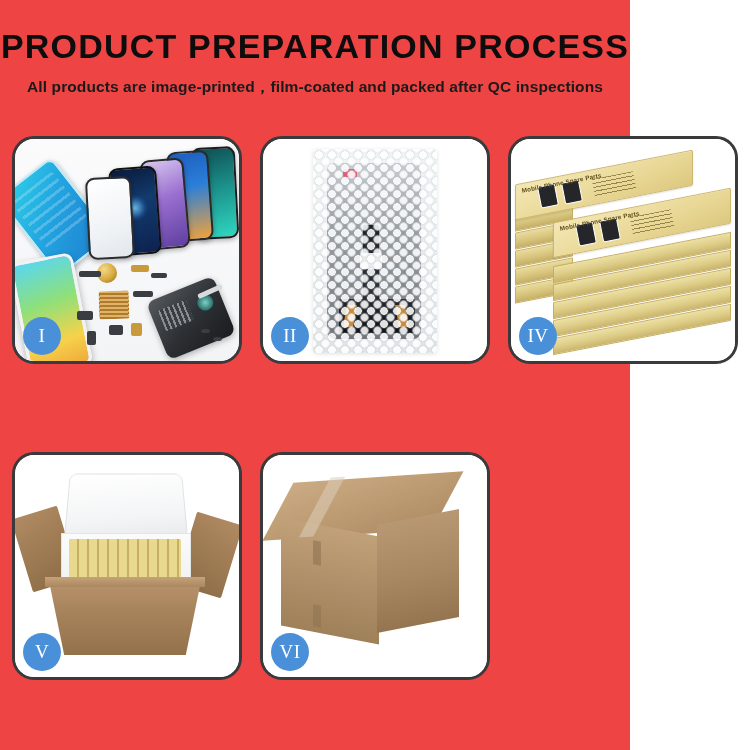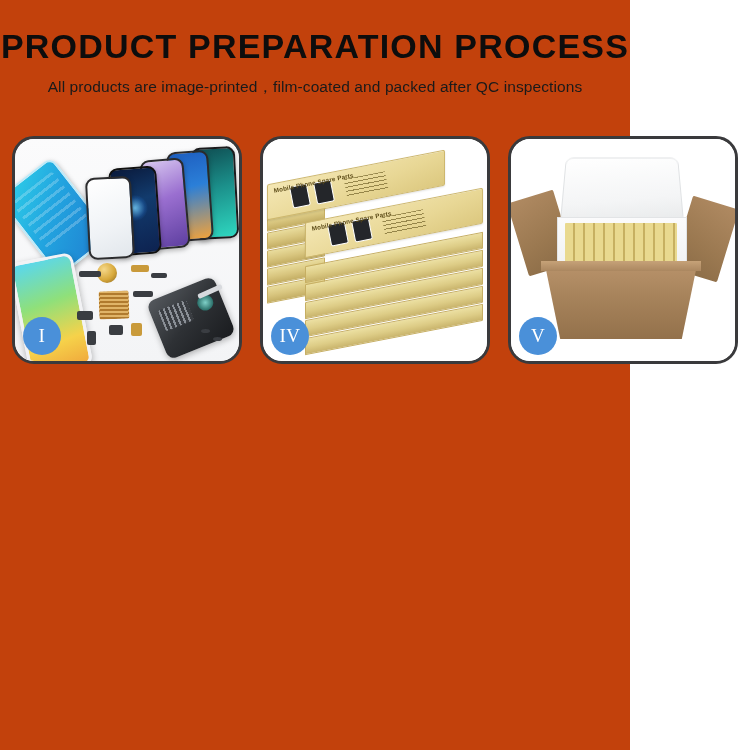--- a/index.html
+++ b/index.html
@@ -10,41 +10,41 @@
     width: 750px;
     height: 750px;
     background: #ffffff;
     font-family: "Liberation Sans", sans-serif;
     overflow: hidden;
   }
   .page {
     position: relative;
     width: 630px;
     height: 750px;
-    background: #c2410c;
+    background: #ef4444;
     box-sizing: border-box;
   }
 
   
   .header {
     padding-top: 28px;
     text-align: center;
   }
   .title {
     font-size: 34px;
     font-weight: 700;
     letter-spacing: 1.2px;
     color: #0d0d0d;
     line-height: 1.1;
     margin: 0;
     white-space: nowrap;
   }
   .subtitle {
     font-size: 15.5px;
-    font-weight: 400;
+    font-weight: 700;
     color: #1a1a1a;
     margin: 12px 0 0 0;
     letter-spacing: 0.1px;
     white-space: nowrap;
   }
 
   
   .grid {
     position: absolute;
     left: 12px;
@@ -428,20 +428,34 @@
         <div class="part" style="left:72px;top:192px;width:9px;height:14px;"></div>
         <div class="part part-gold" style="left:116px;top:184px;width:11px;height:13px;"></div>
         <div class="part" style="left:136px;top:134px;width:16px;height:5px;"></div>
         <div class="part" style="left:186px;top:190px;width:9px;height:4px;border-radius:50%;"></div>
         <div class="part" style="left:198px;top:198px;width:9px;height:4px;border-radius:50%;"></div>
         <div class="part" style="left:182px;top:150px;width:26px;height:5px;background:#d8dade;transform:rotate(-24deg);"></div>
       </div>
       <div class="badge">I</div>
     </div>
 
+    <div class="panel">
+      <div class="panel-art">
+        <div class="p2-bg"></div>
+        <div class="bubble-pack">
+          <div class="lcd-inner">
+            <div class="lcd-tag"></div>
+            <div class="lcd-flex"></div>
+            <div class="lcd-bottom"></div>
+          </div>
+          <div class="bubbles"></div>
+        </div>
+      </div>
+      <div class="badge">II</div>
+    </div>
 
 
     <div class="panel">
       <div class="panel-art">
         <div class="p4-bg"></div>
         <div class="box-stack">
           <div class="ylayer-l" style="top:120px;"></div>
           <div class="ylayer-l" style="top:102px;"></div>
           <div class="ylayer-l" style="top:84px;"></div>
           <div class="ylayer-l" style="top:66px;"></div>
@@ -473,15 +487,28 @@
         <div class="carton-flap-l"></div>
         <div class="carton-flap-r"></div>
         <div class="foam-box"></div>
         <div class="inner-boxes"></div>
         <div class="carton-rim"></div>
         <div class="carton-body"></div>
       </div>
       <div class="badge">V</div>
     </div>
 
+    <div class="panel">
+      <div class="panel-art">
+        <div class="p6-bg"></div>
+        <div class="cart-shine"></div>
+        <div class="cart-top"></div>
+        <div class="cart-tape"></div>
+        <div class="cart-front"></div>
+        <div class="cart-side"></div>
+        <div class="cart-seam"></div>
+        <div class="cart-seam2"></div>
+      </div>
+      <div class="badge">VI</div>
+    </div>
 
   </div>
 </div>
 
 </body></html>

